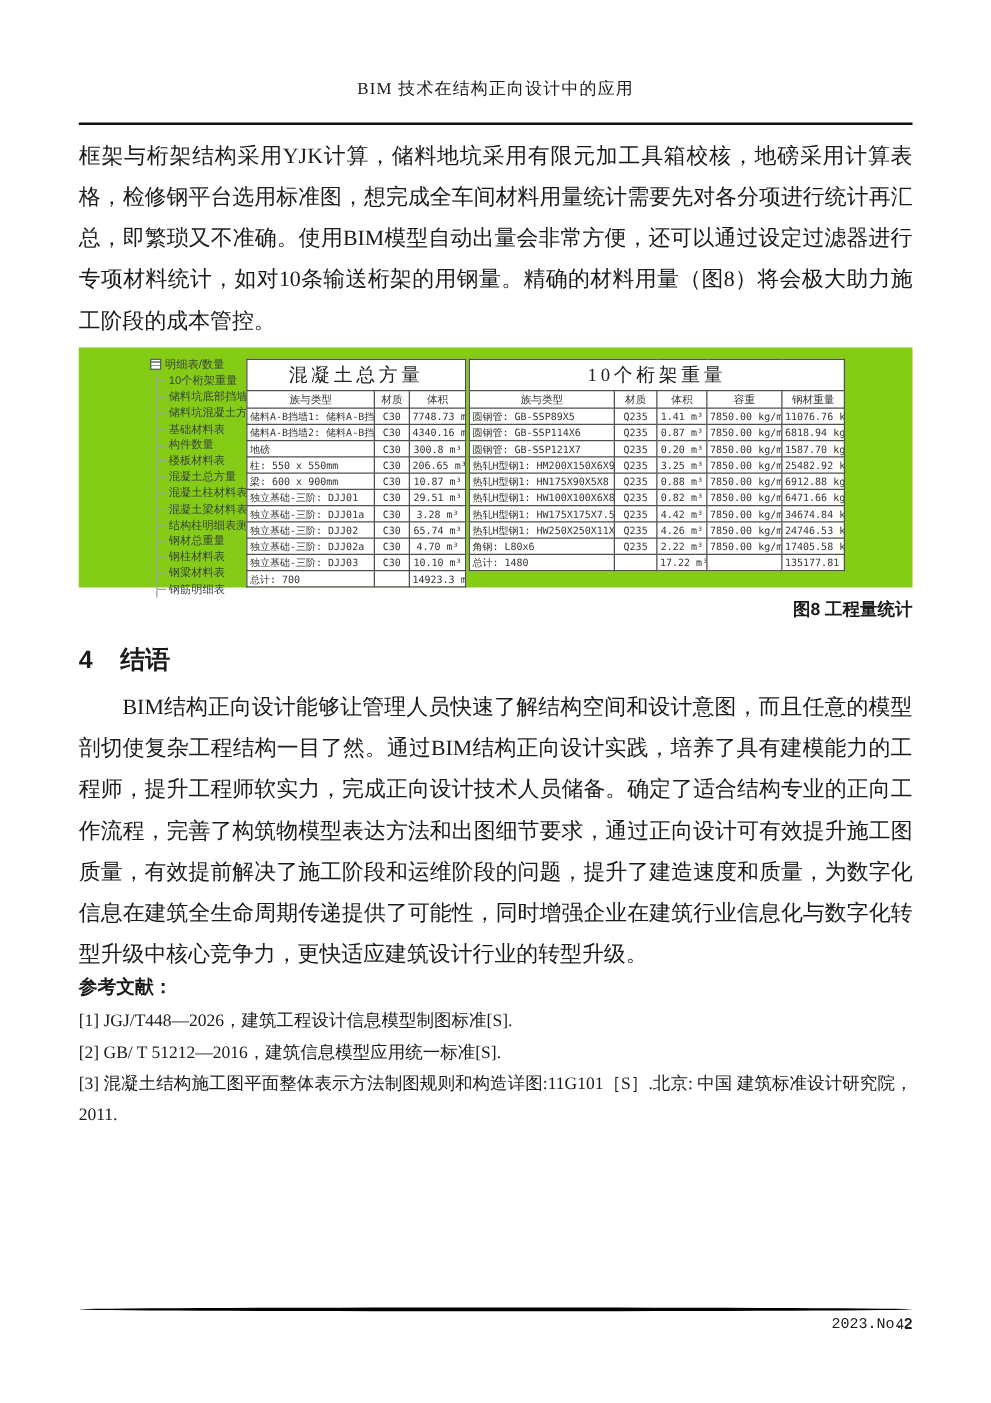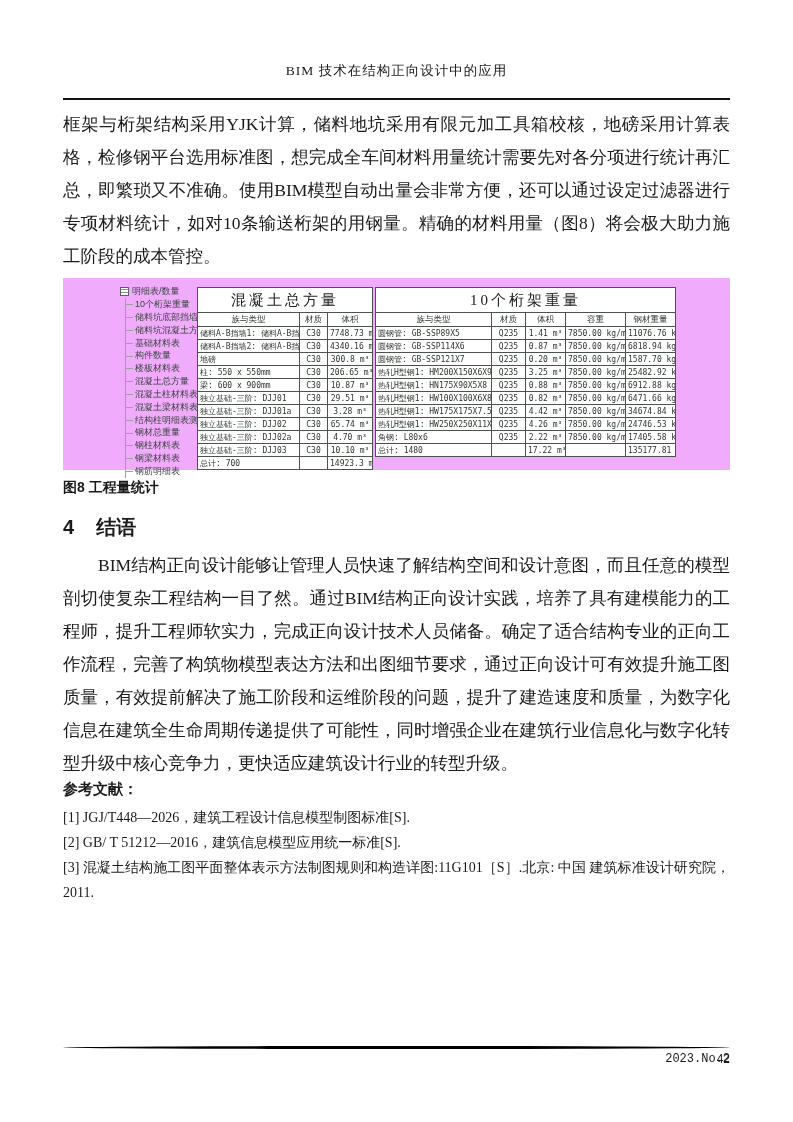--- a/index.html
+++ b/index.html
@@ -12,21 +12,21 @@
   .running-head { text-align:center; font-size:13.5px; letter-spacing:1px;
                   padding-bottom:18px; border-bottom:2px solid #111; }
 
   
   .body-par { font-size:17.5px; line-height:33px; text-align:justify;
               text-justify:inter-ideograph; margin-top:8px; }
   .body-par.indent { text-indent:2em; }
 
   
   figure { margin-top:5px; }
-  .fig-shot { position:relative; height:192px; background:#f0abfc; }
+  .fig-shot { position:relative; height:192px; background:#84cc16; }
 
   
   .tree { position:absolute; left:57px; top:7px; width:86px;
           font-family:"Liberation Sans","DejaVu Sans",sans-serif;
           font-size:9px; color:#3c4440; }
   .tree-root { display:flex; align-items:center; gap:3px; line-height:13px; white-space:nowrap; }
   .tree-icon { width:9px; height:9px; border:1px solid #5a625e; flex:0 0 auto;
                background:repeating-linear-gradient(#fff 0 1px,#8b938f 1px 2px,#fff 2px 3px); }
   .tree-list { list-style:none; margin-left:5px; border-left:1px solid #9aa29e; }
   .tree-list li { line-height:12.85px; white-space:nowrap; }
@@ -41,21 +41,21 @@
                 overflow:hidden; white-space:nowrap; }
   table.sched td { height:13px; }
   table.sched .ttl { font-family:"Liberation Serif","DejaVu Serif",serif;
                      font-size:15px; letter-spacing:3px; text-align:center;
                      height:25px; font-weight:400; color:#222; }
   table.sched .hdr th { font-weight:400; text-align:center; height:14px; font-size:8.5px; }
   table.sched td.c { text-align:center; }
   #concrete-table { left:134px; width:176px; }
   #truss-table   { left:312px; width:300px; }
 
-  figcaption { text-align:left; font-size:14px; font-weight:bold; margin-top:9px;
+  figcaption { text-align:right; font-size:14px; font-weight:bold; margin-top:9px;
                font-family:"Liberation Sans","DejaVu Sans",sans-serif; }
 
   
   h2.sec { font-size:20px; margin-top:17px; margin-bottom:6px;
            font-family:"Liberation Sans","DejaVu Sans",sans-serif; font-weight:bold; }
   h2.sec .num { margin-right:22px; }
 
   
   .refs { }
   .refs-heading { font-weight:bold; font-size:15px; margin-bottom:6px;

